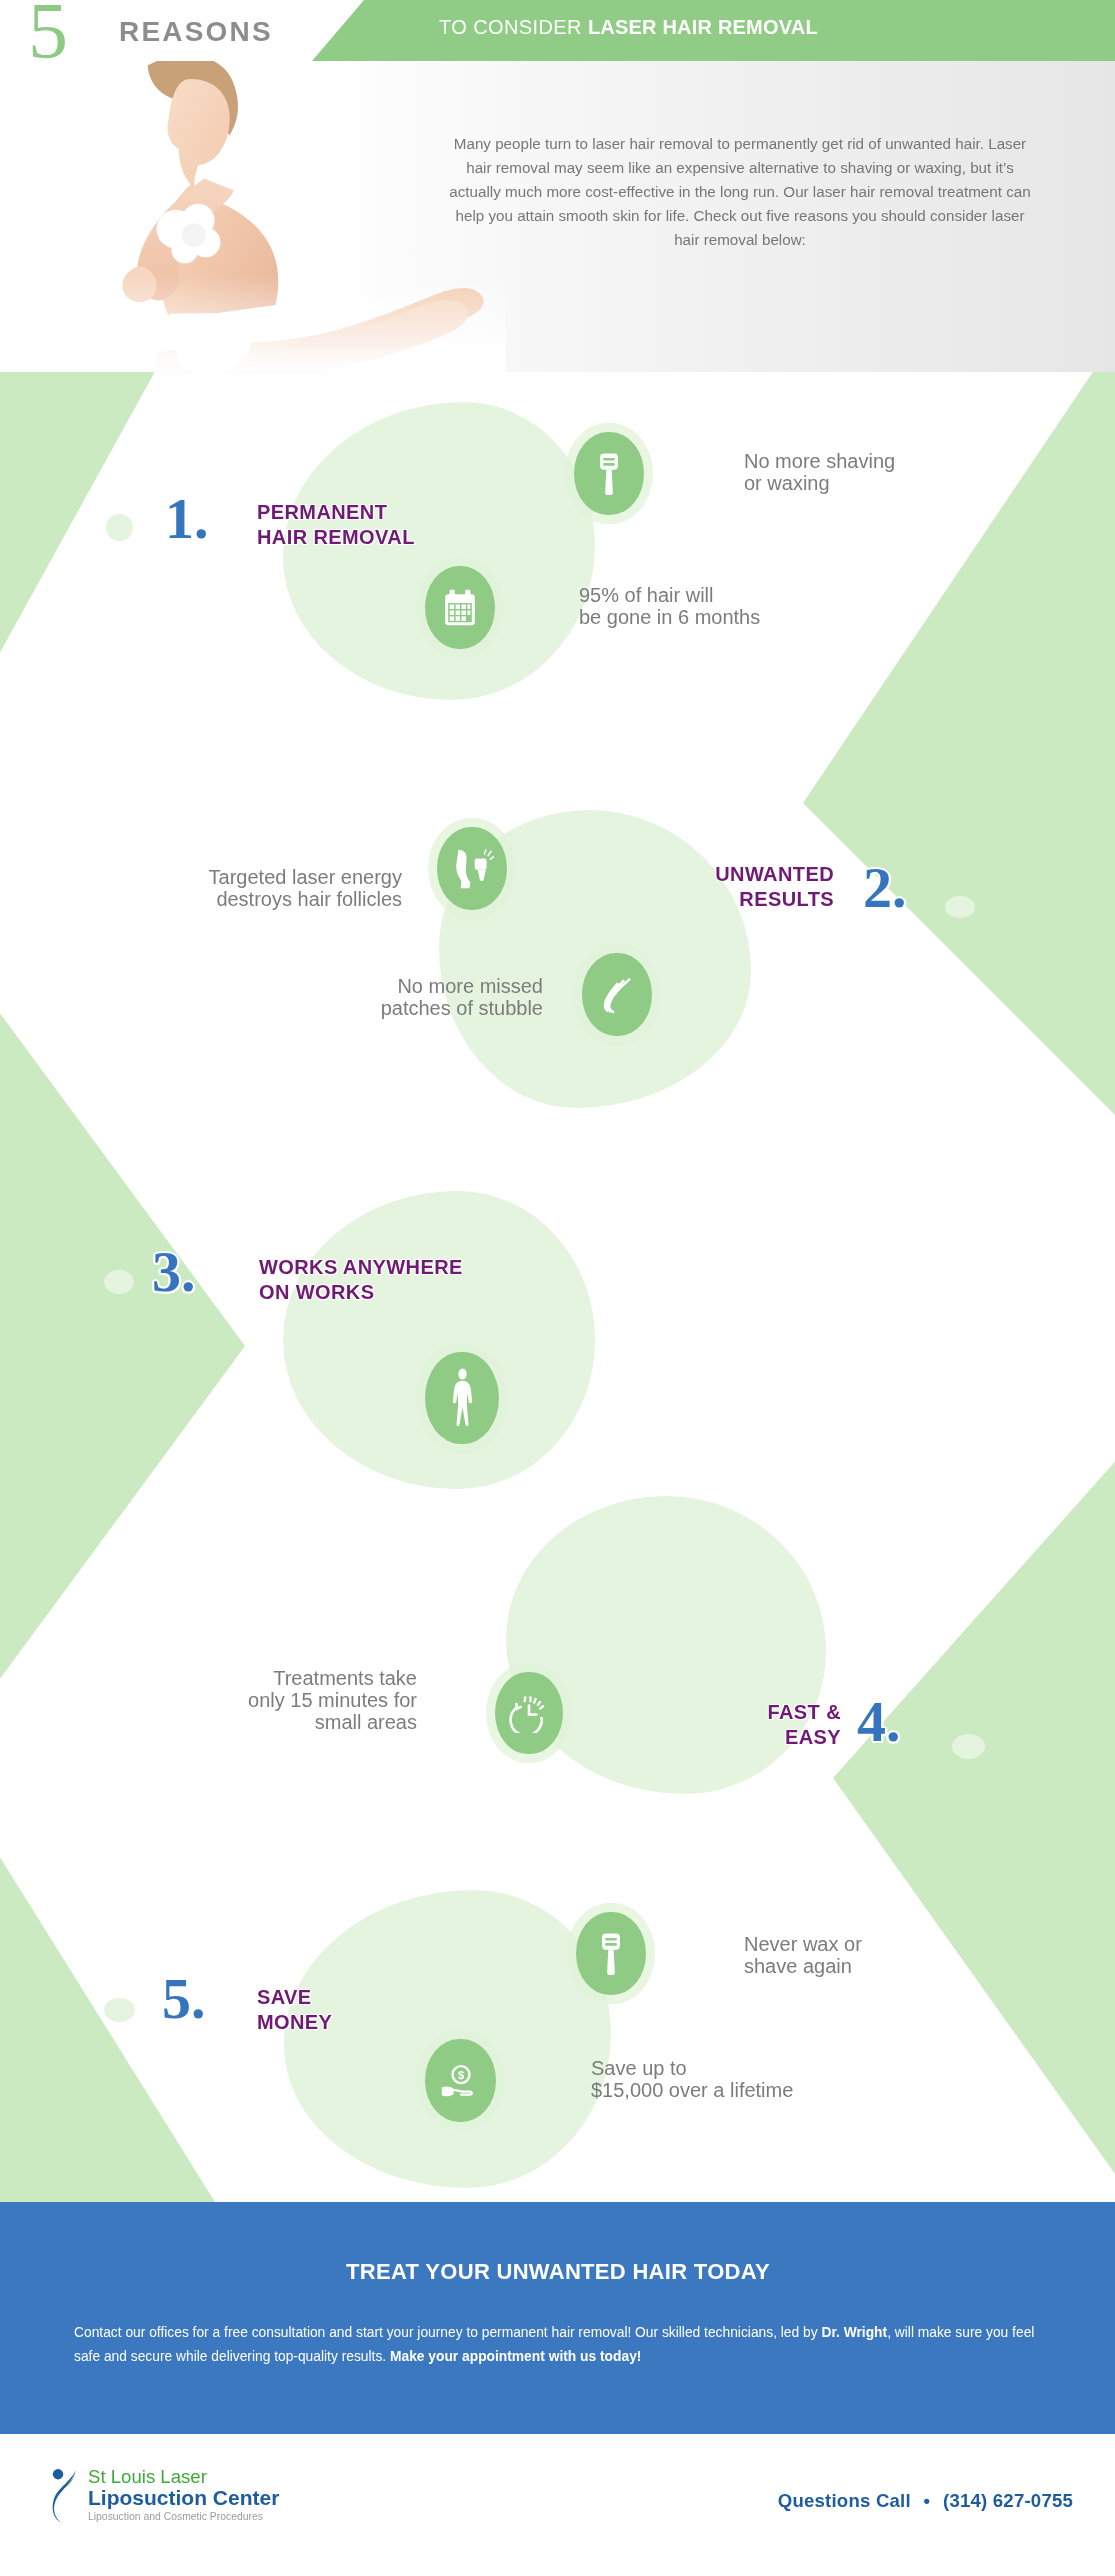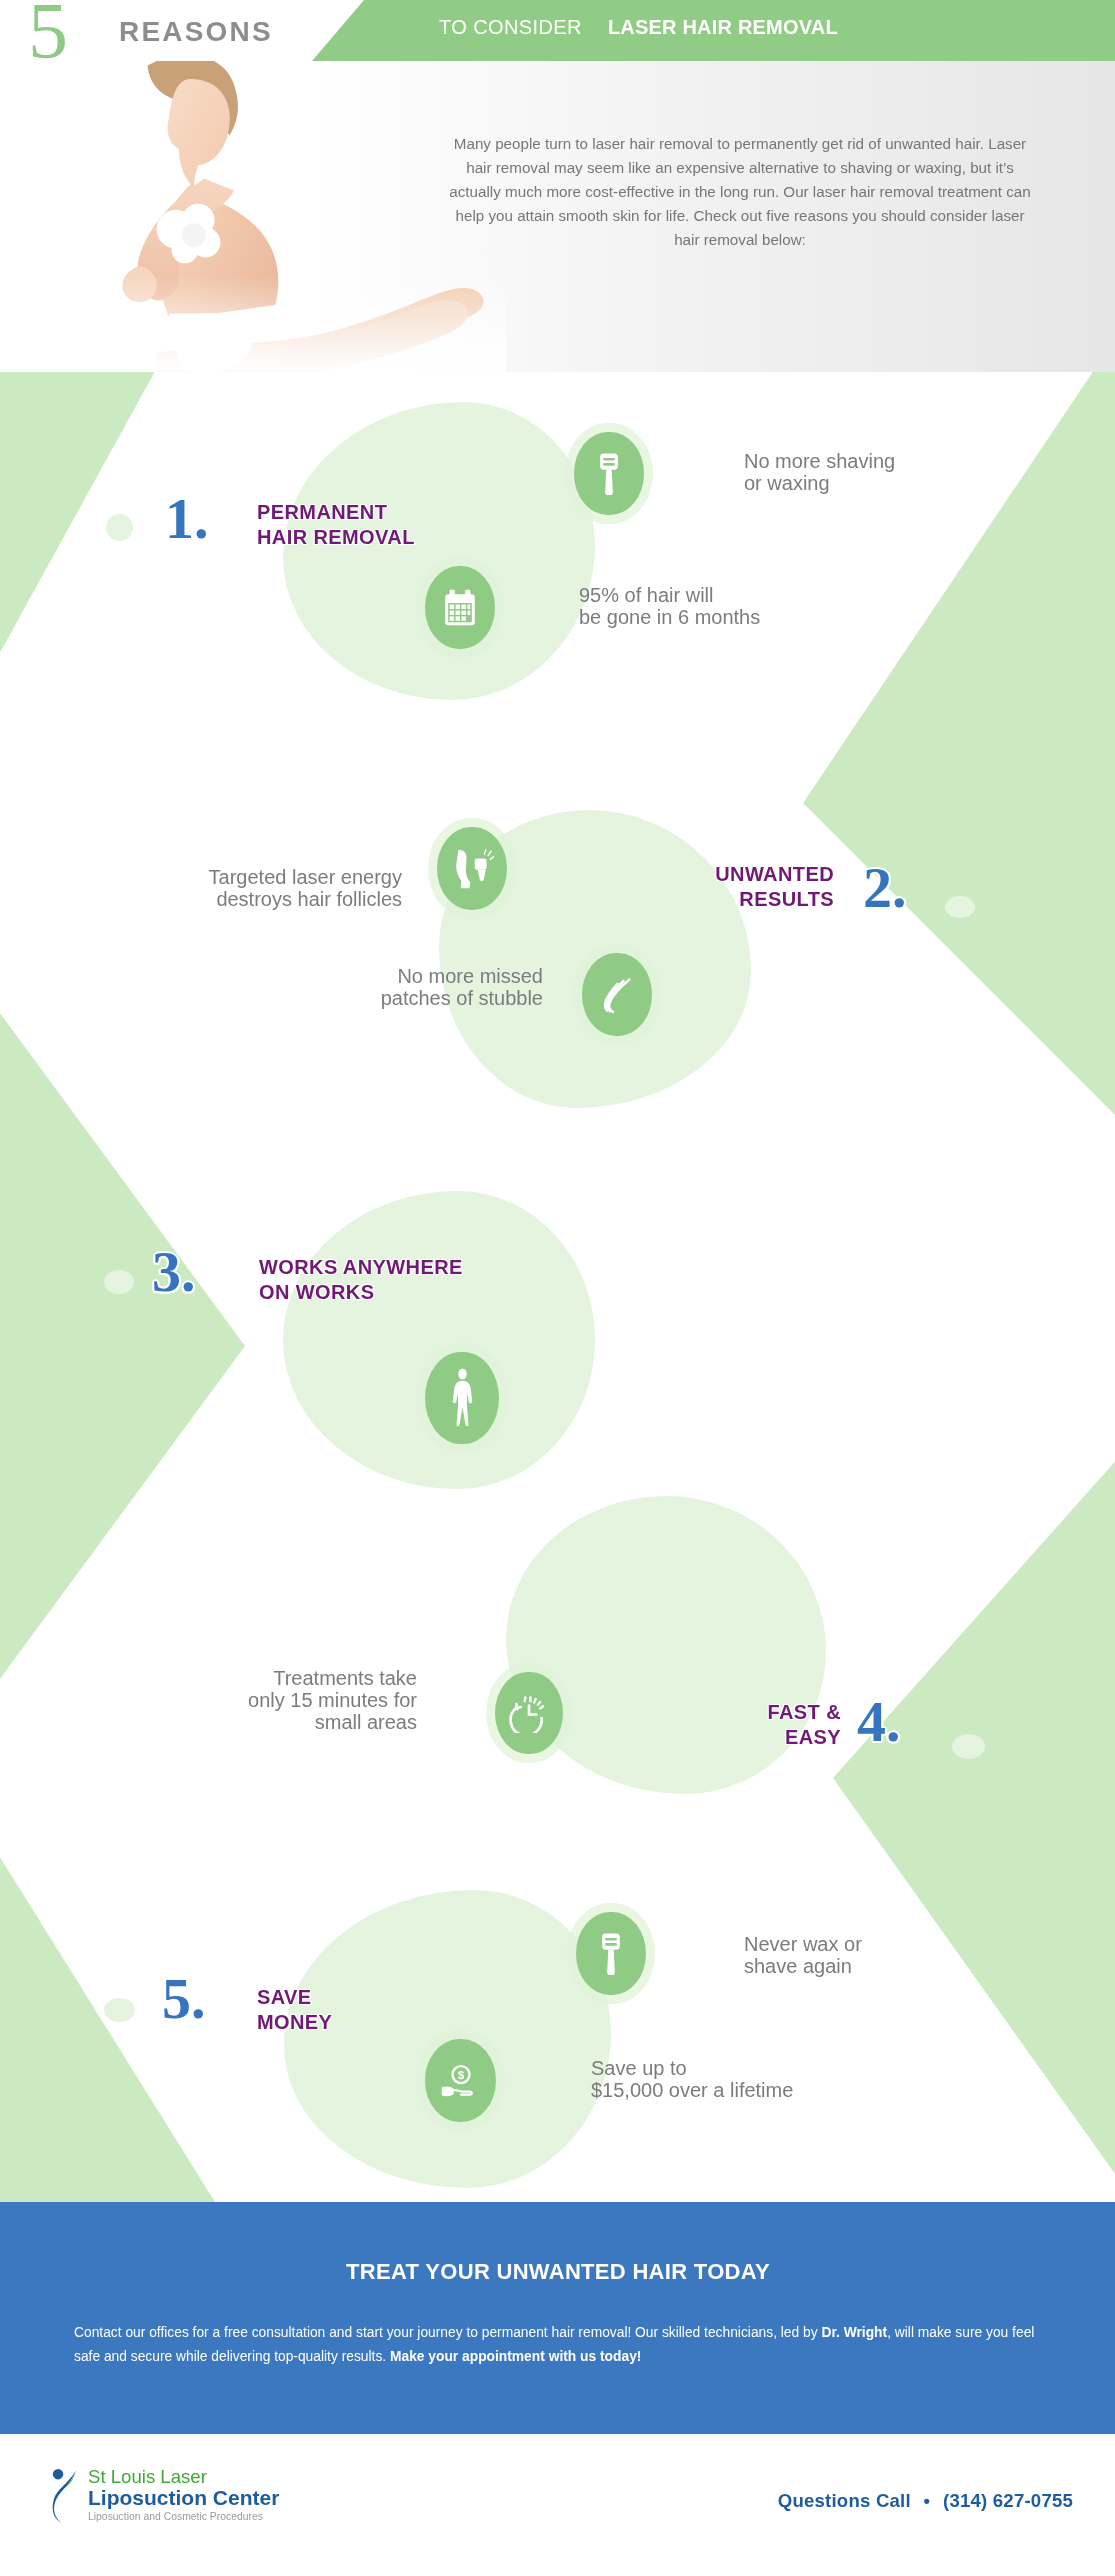--- a/index.html
+++ b/index.html
@@ -42,21 +42,21 @@
     font-size:80px;color:#8ec985;line-height:1;font-weight:400;
   }
   .hdr-reasons{
     position:absolute;left:119px;top:16.4px;
     font-size:28px;letter-spacing:2.2px;color:#8d8d8d;font-weight:700;
   }
   .hdr-banner-text{
     position:absolute;left:439px;top:16.4px;
     font-size:20px;letter-spacing:0.4px;color:#ffffff;font-weight:300;
   }
-  .hdr-banner-text b{font-weight:800;letter-spacing:0.2px;margin-left:20px;}
+  .hdr-banner-text b{font-weight:800;letter-spacing:0.2px;}
   .hdr-intro{
     position:absolute;left:446px;top:132px;width:588px;
     text-align:center;font-size:15.2px;line-height:24px;color:#777777;
   }
 
   
   .zz{position:absolute;background:#cbeac2;}
   .bg-wrap{position:absolute;left:0;top:372px;width:1116px;height:1830px;overflow:hidden;}
 
   
@@ -291,21 +291,21 @@
 
     <div class="icon-circle" style="left:582px;top:165px;width:70px;height:83px;border-radius:50%/52%;">
       <span>
         <svg width="39" height="40" viewBox="0 0 52 54" fill="none" stroke="#ffffff" stroke-width="3.4" stroke-linecap="round">
           <path d="M42 6 C30 16 20 26 16 36 C13 43 15 48 20 50"></path>
           <path d="M34 8 C24 18 16 27 13 36 C11 42 12 46 16 49"></path>
           <path d="M26 12 C18 21 12 29 10 36 C8 42 9 45 12 48"></path>
         </svg>
       </span>
     </div>
-    <div class="caption r" style="left:223px;top:177px;width:320px;">
+    <div class="caption r" style="left:223px;top:187px;width:320px;">
       <div>No more missed</div>
       <div>patches of stubble</div>
     </div>
 
     <div class="heading" style="left:655px;top:74px;width:179px;text-align:right;">
       <div>UNWANTED</div>
       <div>RESULTS</div>
     </div>
     <div class="num" style="left:863px;top:71px;font-size:58px;">2.</div>
   </div>

